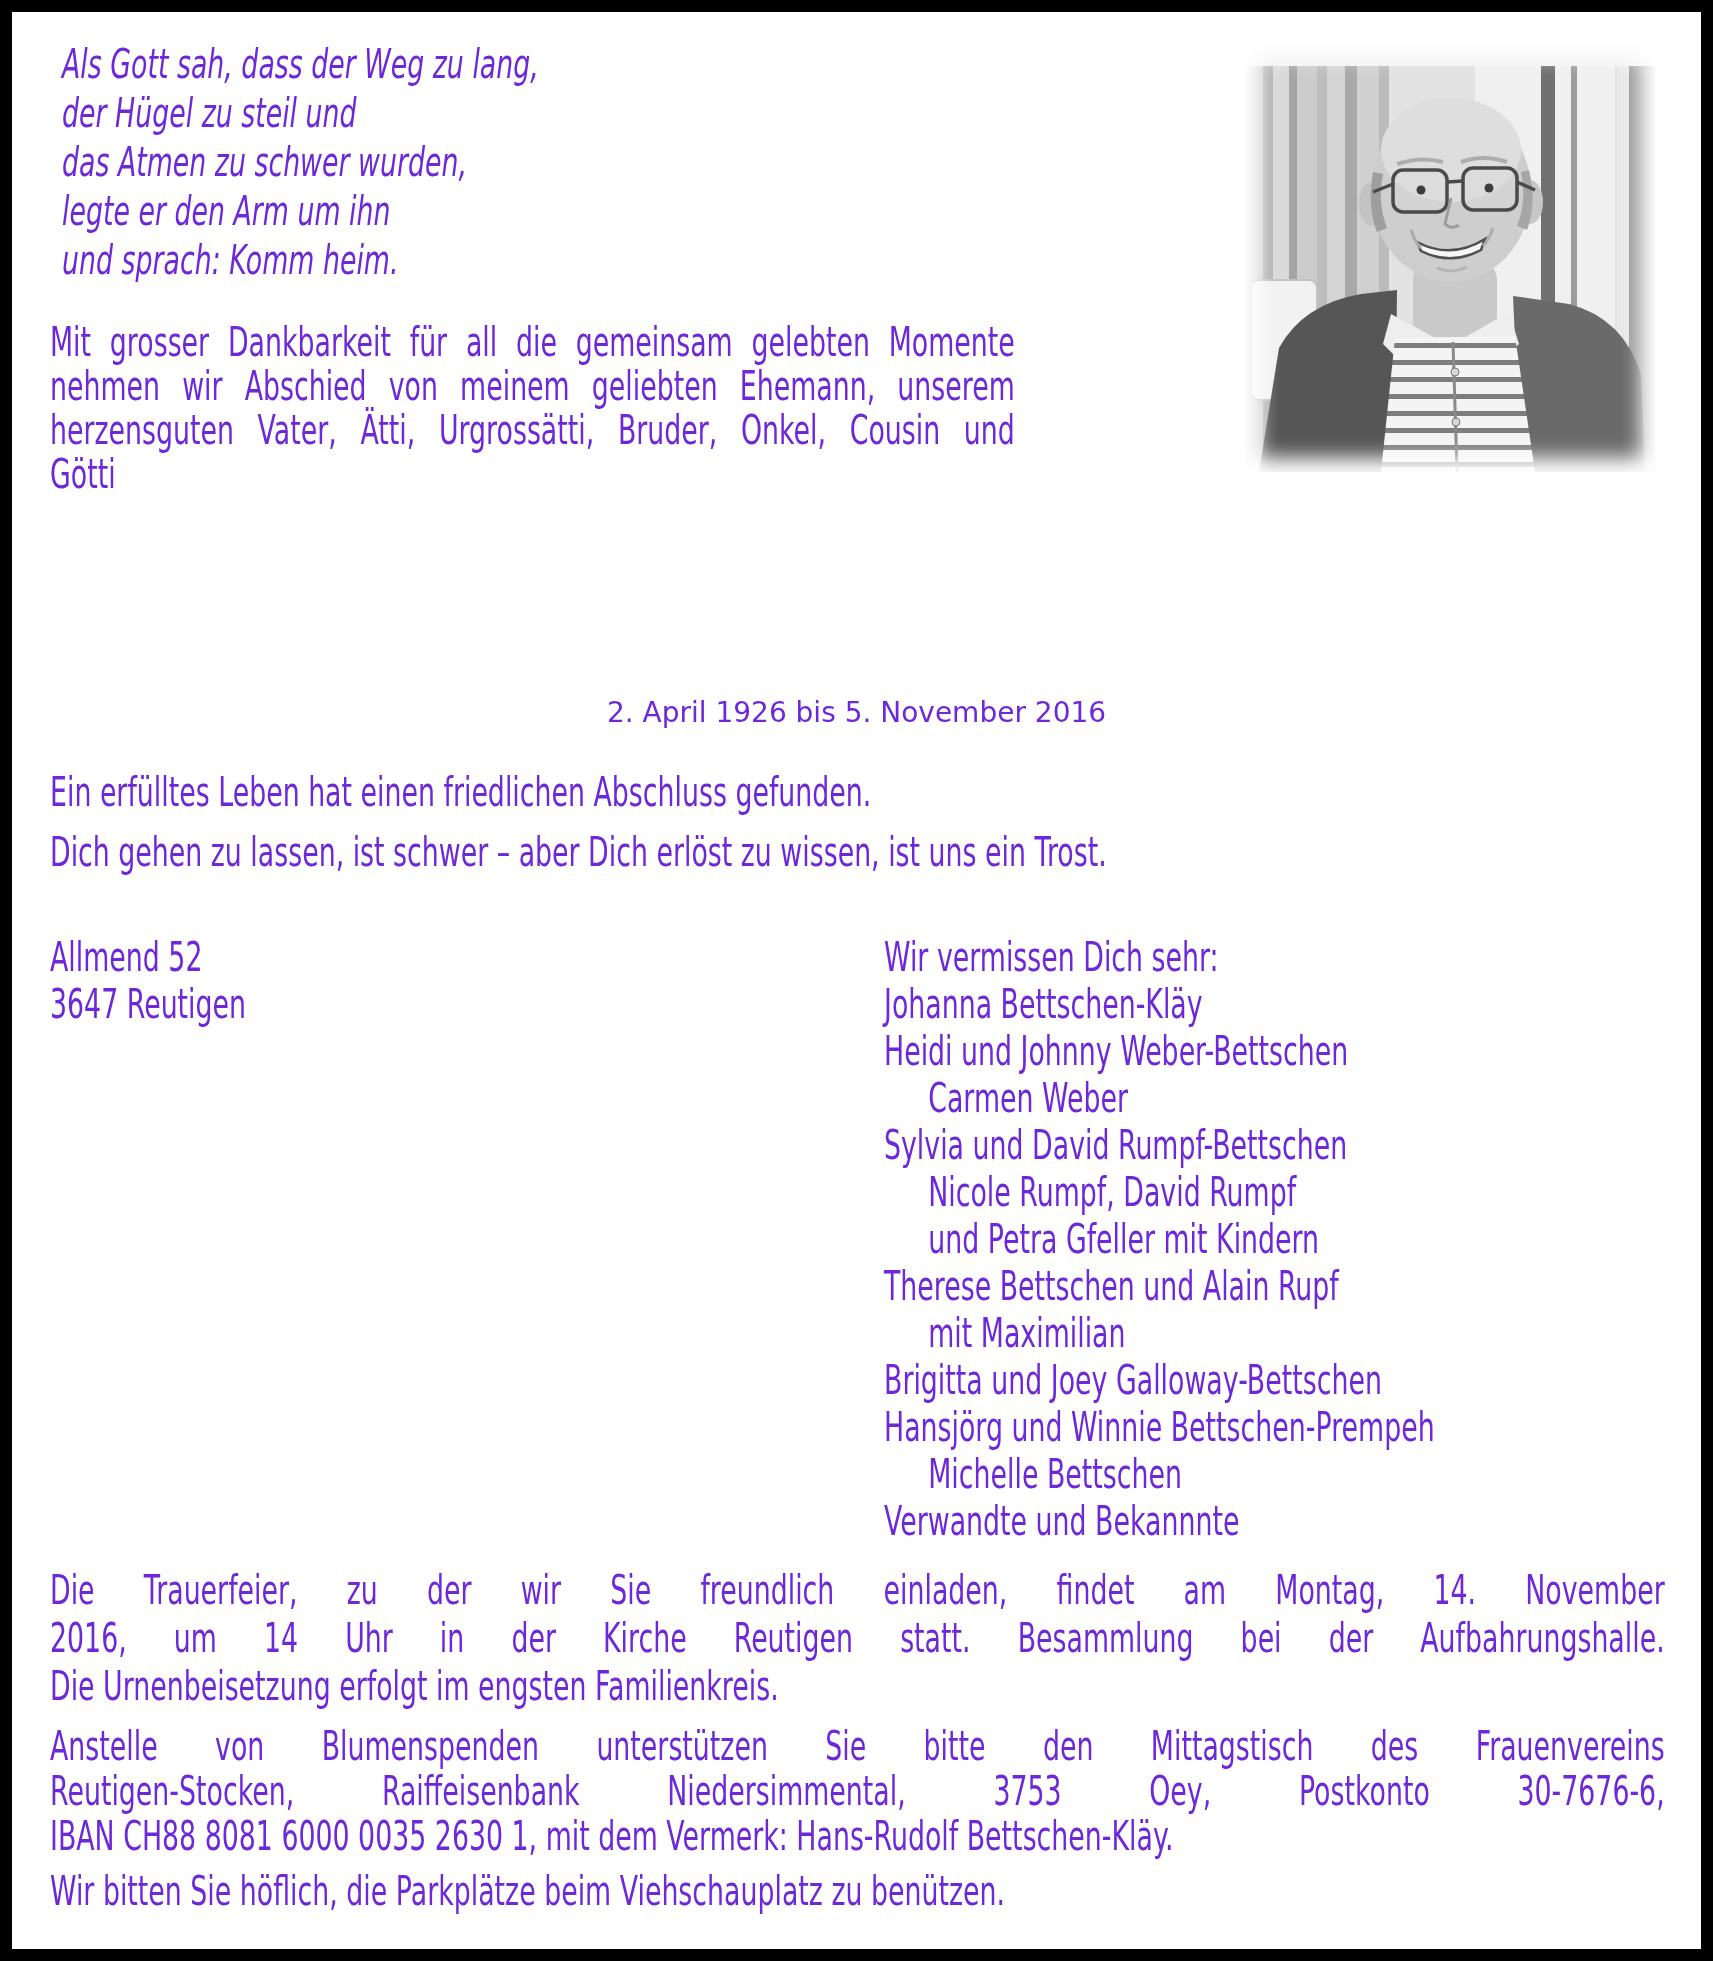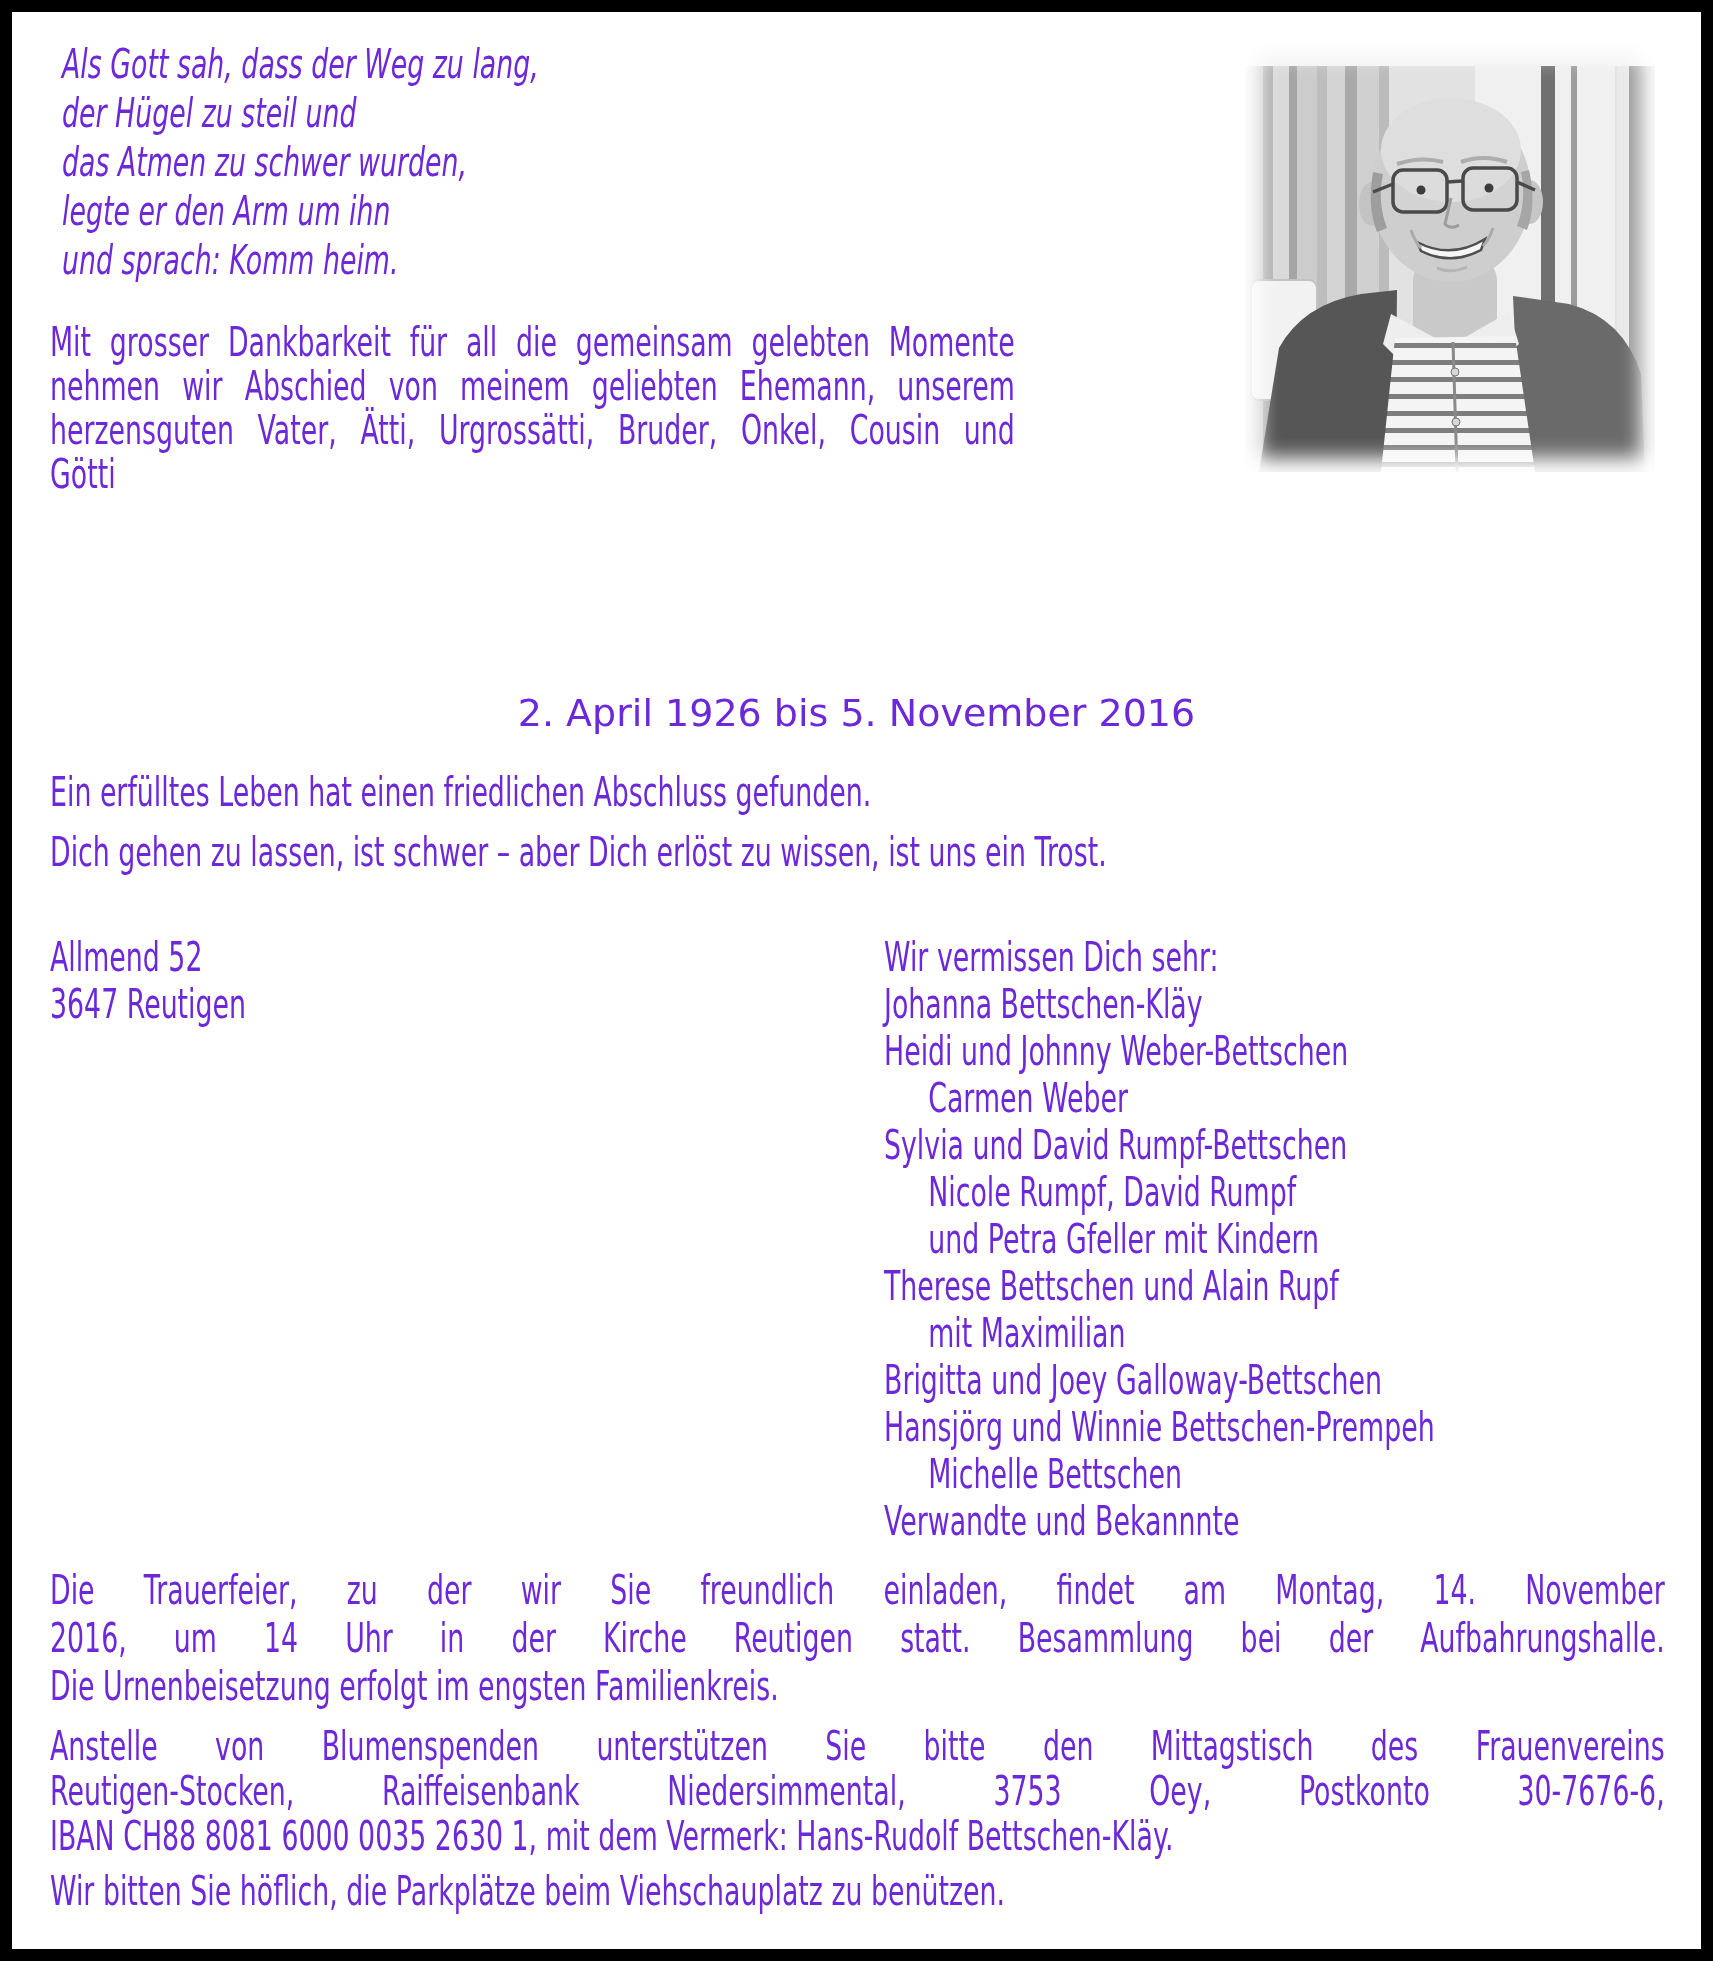--- a/index.html
+++ b/index.html
@@ -20,21 +20,21 @@
   .abs{position:absolute;}
   
   .cond{transform:scaleX(0.67);transform-origin:0 0;}
   .nline{white-space:nowrap;}
   .jline{text-align:justify;text-align-last:justify;}
   .indent{padding-left:66px;}
 
   .poem{left:62px;top:40px;width:900px;font-size:40px;line-height:49px;font-style:italic;}
   .intro{left:50px;top:320px;width:1440px;font-size:40px;line-height:44px;}
   .name-line{left:12px;top:550px;width:1689px;font-size:100px;line-height:135px;text-align:center;white-space:nowrap;}
-  .date-line{left:12px;top:690px;width:1689px;font-size:38px;line-height:46px;text-align:center;}
+  .date-line{left:12px;top:690px;width:1689px;font-size:28px;line-height:46px;text-align:center;}
   .lead1{left:50px;top:768px;width:1900px;font-size:40px;line-height:48px;}
   .lead2{left:50px;top:828px;width:1900px;font-size:40px;line-height:48px;}
   .address{left:50px;top:934px;width:700px;font-size:40px;line-height:47px;}
   .mourners{left:884px;top:934px;width:1200px;font-size:40px;line-height:47px;}
   .funeral{left:50px;top:1566px;width:2410px;font-size:40px;line-height:48px;}
   .donation{left:50px;top:1724px;width:2410px;font-size:40px;line-height:45px;}
   .parking{left:50px;top:1868px;width:2410px;font-size:40px;line-height:46px;}
 
   .photo{
     left:1245px;top:42px;width:410px;height:430px;

